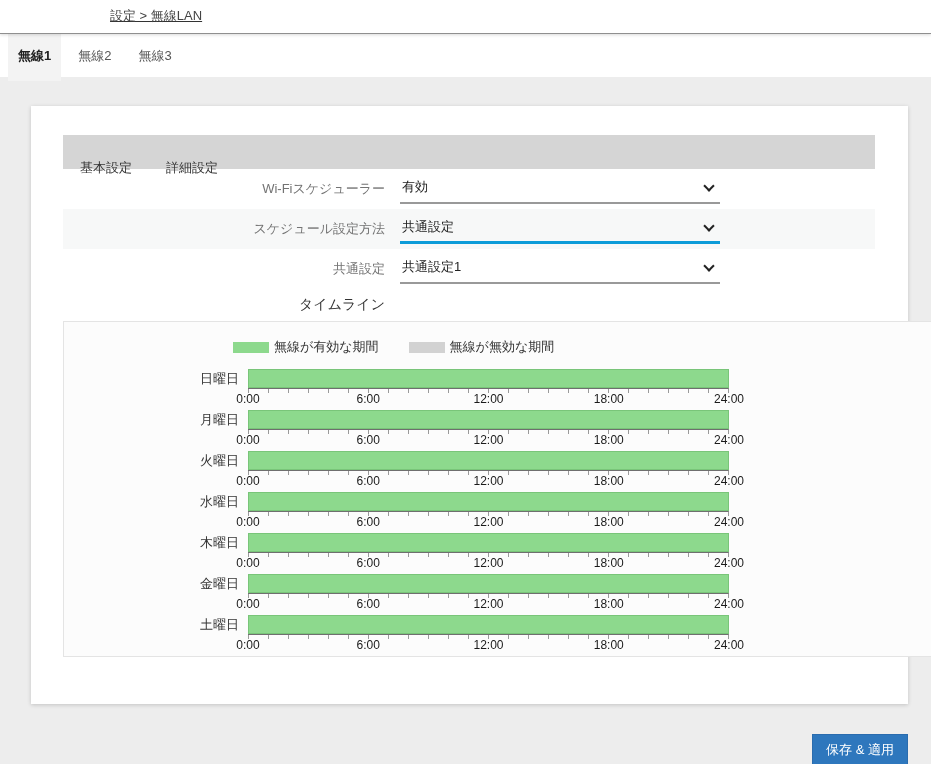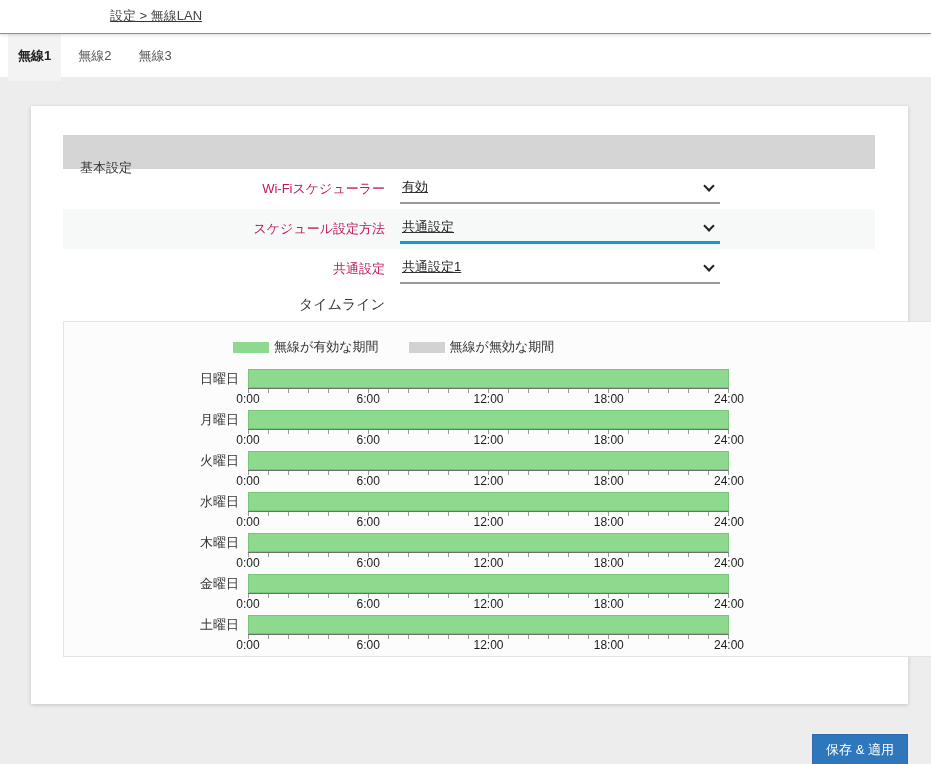--- a/index.html
+++ b/index.html
@@ -23,24 +23,24 @@
   .card {
     width:877px; margin:29px 0 0 31px; background:#fff;
     box-shadow:0 1px 4px rgba(0,0,0,.18);
     padding:29px 33px 47px 32px;
   }
   .inner-tabbar { height:34px; background:#d5d5d5; display:flex; }
   .inner-tab { line-height:34px; padding:16px 17px; font-size:13px; color:#333; cursor:pointer; }
   .inner-tab.active { background:#fff; }
   .form-row { height:40px; display:flex; align-items:center; }
   .form-row.alt { background:#f7f8f8; }
-  .form-label { width:322px; text-align:right; font-size:13px; color:#be185d; flex:none; }
+  .form-label { width:322px; text-align:right; font-size:13px; color:#737373; flex:none; }
   .select {
     margin-left:15px; width:320px; height:30px; position:relative;
-    border-bottom:2px solid #999; cursor:pointer; flex:none;text-decoration:underline;
+    border-bottom:2px solid #999; cursor:pointer; flex:none;
   }
   .select.focused { border-bottom:3px solid var(--accent-blue); }
   .select .value { font-size:13px; line-height:25px; padding-left:2px; color:#222; }
   .select .chevron {
     position:absolute; right:7px; top:8px; width:8px; height:8px;
     border-right:2px solid #222; border-bottom:2px solid #222;
     transform:rotate(45deg);
   }
   .section-title-row { height:32px; display:flex; align-items:center; }
   .section-title { width:322px; text-align:right; font-size:14px; color:#333; }
@@ -81,20 +81,21 @@
 
 <div class="tabbar">
     <div class="tab active">無線1</div>
     <div class="tab">無線2</div>
     <div class="tab">無線3</div>
   </div>
 
 <div class="card">
   <div class="inner-tabbar">
       <div class="inner-tab">基本設定</div>
+      <div class="inner-tab">詳細設定</div>
     </div>
 
   <div>
       <div class="form-row">
         <div class="form-label">Wi-Fiスケジューラー</div>
         <div class="select">
           <div class="value">有効</div>
           <span class="chevron"></span>
         </div>
       </div>

